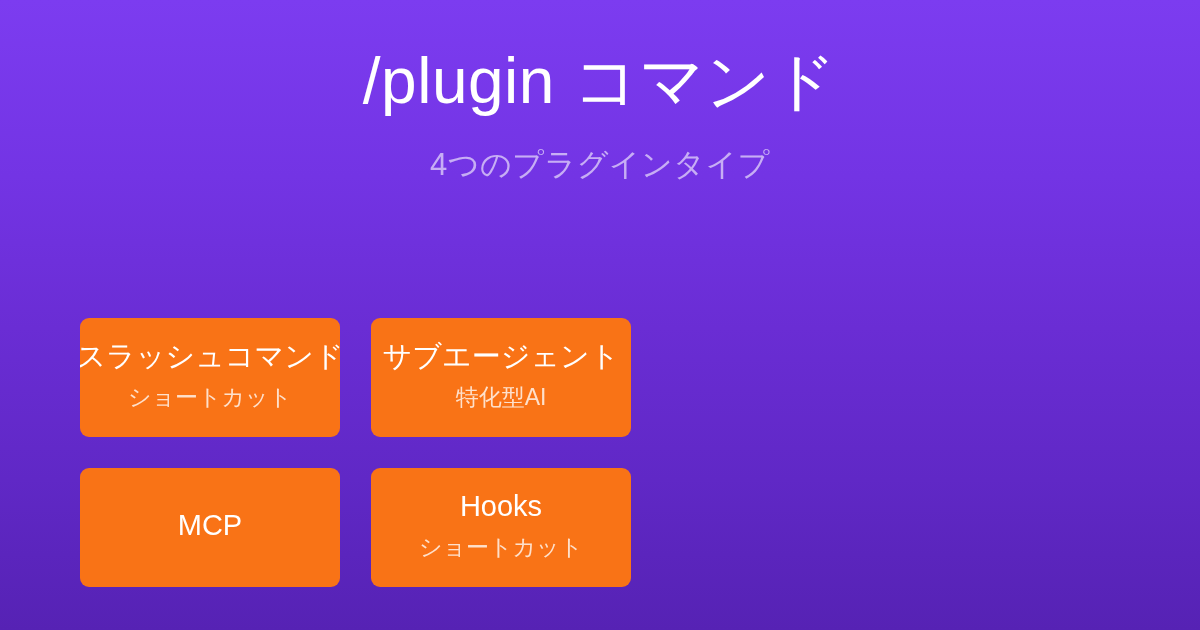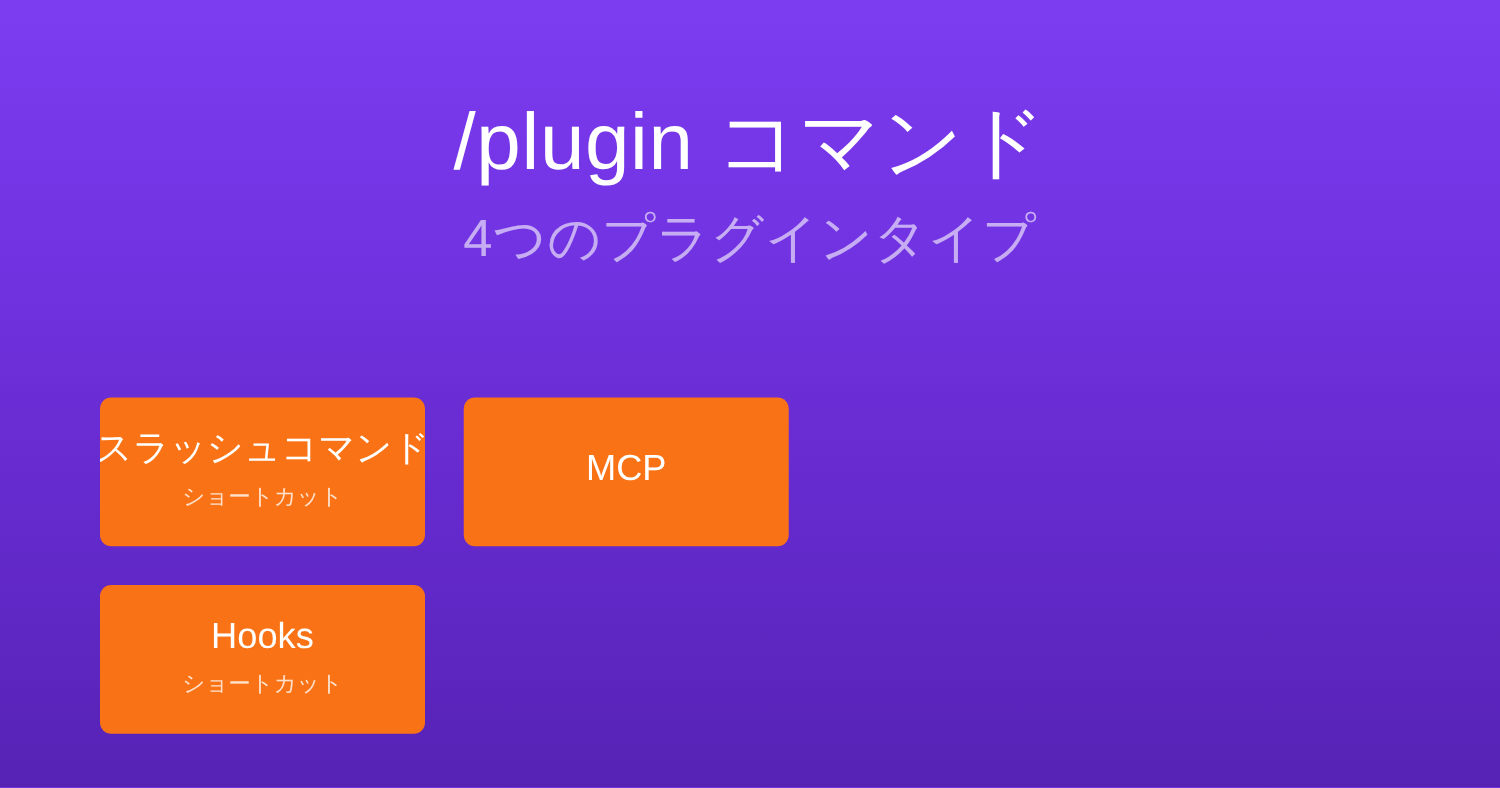--- a/index.html
+++ b/index.html
@@ -23,37 +23,37 @@
     background: linear-gradient(180deg, #7C3CF0 0%, #7334E4 28%, #6A2DD4 52%, #6028C6 76%, #5622B4 100%);
     overflow: hidden;
   }
 
   .header {
     position: absolute;
     top: 0;
     left: 0;
     width: 1200px;
     text-align: center;
-    padding-top: 80px;
+    padding-top: 48px;
   }
 
   .slide-title {
     margin: 0;
     font-size: 64px;
     line-height: 1.05;
     font-weight: 300;
     color: #FFFFFF;
     letter-spacing: 0.5px;
     white-space: nowrap;
   }
 
   .slide-subtitle {
-    margin: 0;
+    margin: 12px;
     padding-top: 20px;
-    font-size: 42px;
+    font-size: 31px;
     line-height: 1.15;
     font-weight: 300;
     color: rgba(255, 255, 255, 0.60);
     letter-spacing: 0.5px;
     white-space: nowrap;
   }
 
   .card-grid {
     position: absolute;
     left: 80px;
@@ -83,21 +83,21 @@
     line-height: 1.2;
     font-weight: 400;
     color: #FFFFFF;
     text-align: center;
     white-space: nowrap;
     letter-spacing: 0px;
   }
 
   .card-subtitle {
     padding-top: 10px;
-    font-size: 18px;
+    font-size: 23px;
     line-height: 1.2;
     font-weight: 400;
     color: rgba(255, 255, 255, 0.78);
     text-align: center;
     white-space: nowrap;
   }
 </style>
 </head>
 <body>
 
@@ -108,20 +108,24 @@
     <p class="slide-subtitle">4つのプラグインタイプ</p>
   </div>
 
   <div class="card-grid">
 
     <div class="card">
       <div class="card-title">スラッシュコマンド</div>
       <div class="card-subtitle">ショートカット</div>
     </div>
 
+    <div class="card">
+      <div class="card-title">サブエージェント</div>
+      <div class="card-subtitle">特化型AI</div>
+    </div>
 
     <div class="card">
       <div class="card-title">MCP</div>
     </div>
 
     <div class="card">
       <div class="card-title">Hooks</div>
       <div class="card-subtitle">ショートカット</div>
     </div>
 

